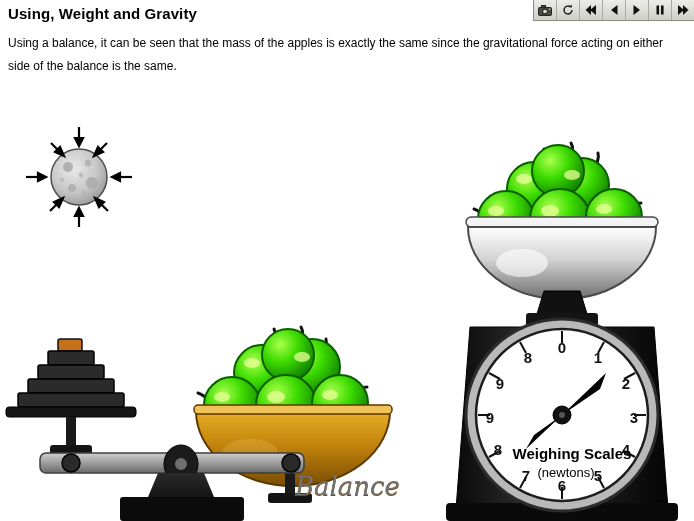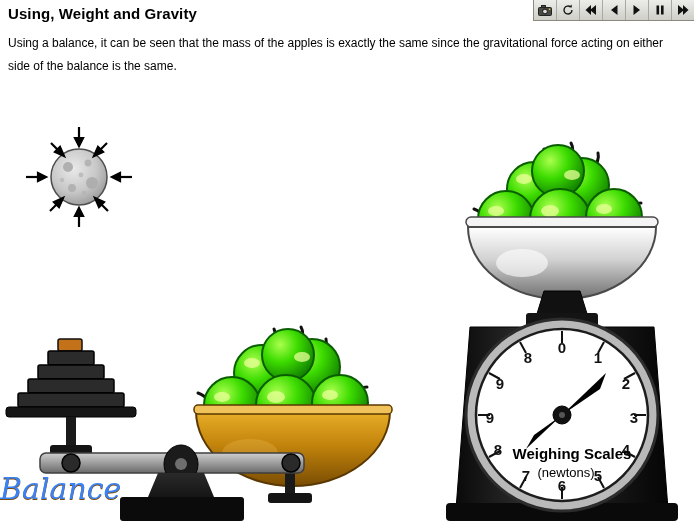--- a/index.html
+++ b/index.html
@@ -98,25 +98,25 @@
   .dial-num {
     position: absolute;
     font-size: 15px;
     font-weight: bold;
     transform: translate(-50%, -50%);
     color: #111;
   }
   .balance-word {
     position: absolute;
     width: 100%;
-    text-align: left;
+    text-align: right;
     font-family: "DejaVu Serif", serif;
     font-style: italic;
-    font-size: 30px;
-    color: #3b82f6;
+    font-size: 26px;
+    color: #737373;
     text-shadow: 0 1px 0 #7a4a08;
   }
   .weight-label {
     position: absolute;
     font-size: 6px;
     color: #d8d8d8;
     text-align: center;
     width: 100%;
   }
 </style>

